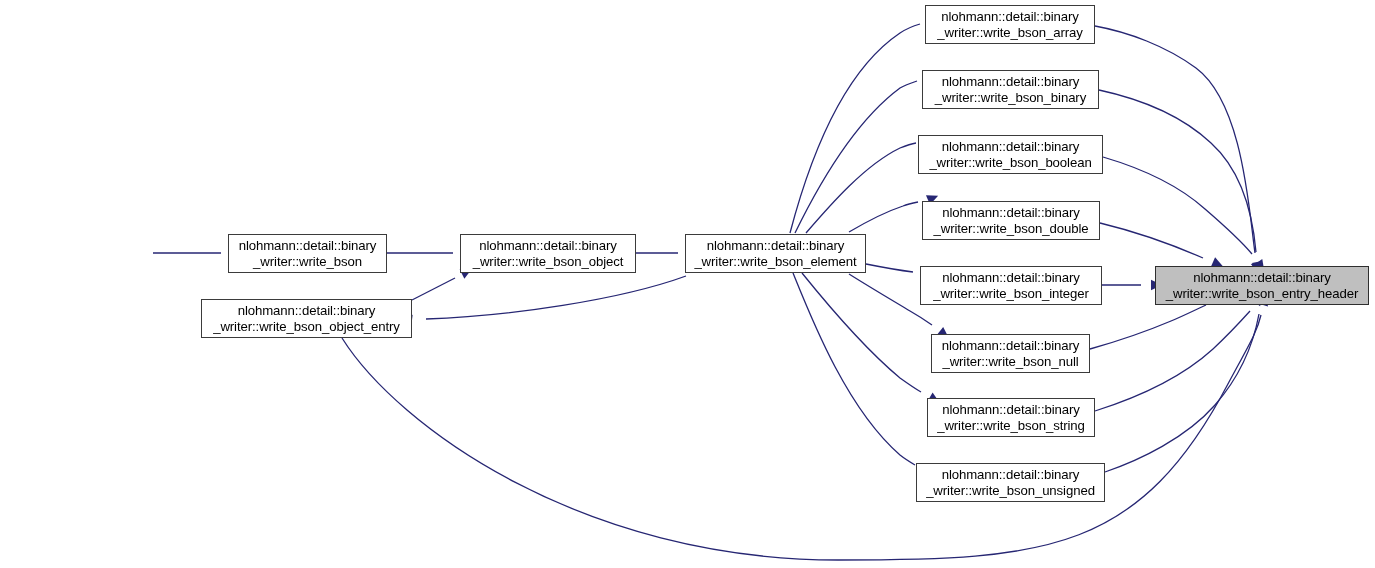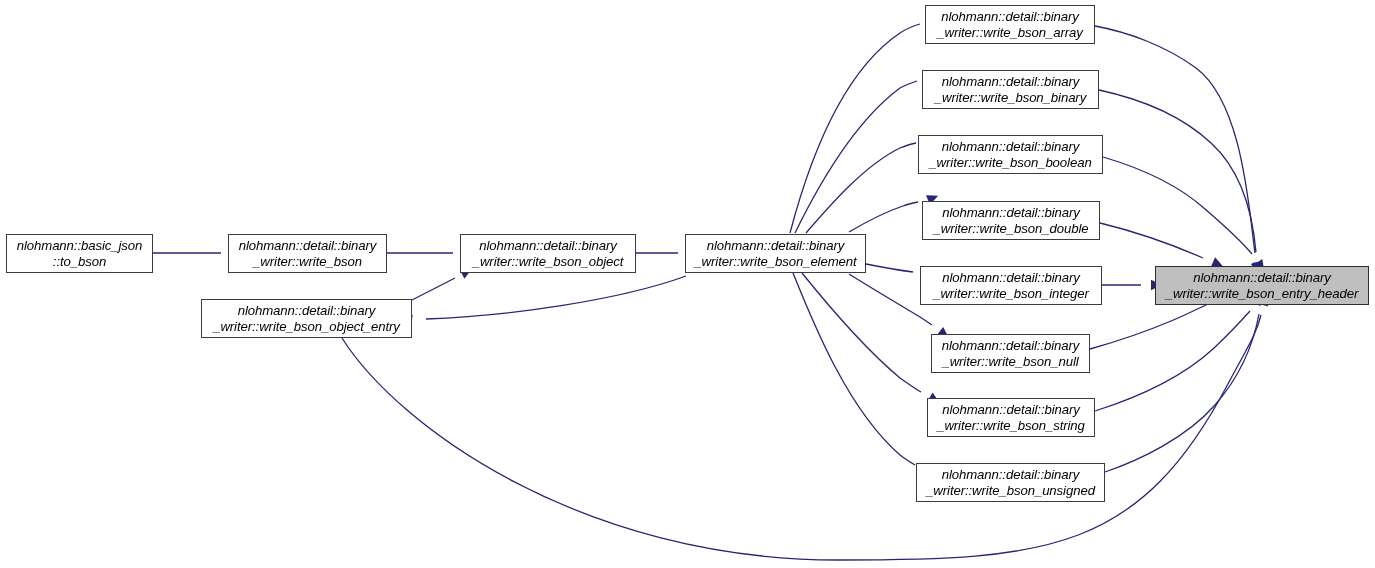--- a/index.html
+++ b/index.html
@@ -32,21 +32,20 @@
     flex-direction: column;
     align-items: center;
     justify-content: center;
     text-align: center;
     color: #000000;
     font-size: 13.2px;
     line-height: 15.5px;
     letter-spacing: -0.1px;
     white-space: nowrap;
     z-index: 2;
-    font-style: italic;
   }
   .node.highlight {
     background: #bfbfbf;
     border-color: #2e2e2e;
   }
   .node .l1, .node .l2 {
     display: block;
   }
 </style>
 </head>
@@ -92,24 +91,20 @@
       <polygon points="0,-5.2 0,5.2 11,0" fill="#262673" transform="translate(1151,285) rotate(0)"></polygon>
       <path d="M1090,349 C1115,342 1145,332 1171,321 C1183,316 1195,310 1206,305" fill="none" stroke="#262673" stroke-width="1.3"></path>
       <polygon points="0,-5.2 0,5.2 11,0" fill="#262673" transform="translate(1215,300) rotate(-27)"></polygon>
       <path d="M1095,411 C1133,399 1180,379 1213,349 C1229,334 1241,321 1250,311" fill="none" stroke="#262673" stroke-width="1.3"></path>
       <polygon points="0,-5.2 0,5.2 11,0" fill="#262673" transform="translate(1256,303) rotate(-52)"></polygon>
       <path d="M1105,472 C1140,460 1186,438 1215,405 C1243,373 1254,341 1259,314" fill="none" stroke="#262673" stroke-width="1.3"></path>
       <polygon points="0,-5.2 0,5.2 11,0" fill="#262673" transform="translate(1261,304) rotate(-78)"></polygon>
       <path d="M342,338 C398,427 583,560 838,560 C1048,560 1140,552 1229,382 C1250,343 1257,332 1261,315" fill="none" stroke="#262673" stroke-width="1.3"></path>
       <polygon points="0,-5.2 0,5.2 11,0" fill="#262673" transform="translate(1263,305) rotate(-73)"></polygon>
     </svg>
-<div class="node" style="left: 6px; top: 234px; width: 147px; height: 39px;">
-      <span class="l1">nlohmann::basic_json</span>
-      <span class="l2">::to_bson</span>
-    </div>
     <div class="node" style="left: 228px; top: 234px; width: 159px; height: 39px;">
       <span class="l1">nlohmann::detail::binary</span>
       <span class="l2">_writer::write_bson</span>
     </div>
     <div class="node" style="left: 201px; top: 299px; width: 211px; height: 39px;">
       <span class="l1">nlohmann::detail::binary</span>
       <span class="l2">_writer::write_bson_object_entry</span>
     </div>
     <div class="node" style="left: 460px; top: 234px; width: 176px; height: 39px;">
       <span class="l1">nlohmann::detail::binary</span>

